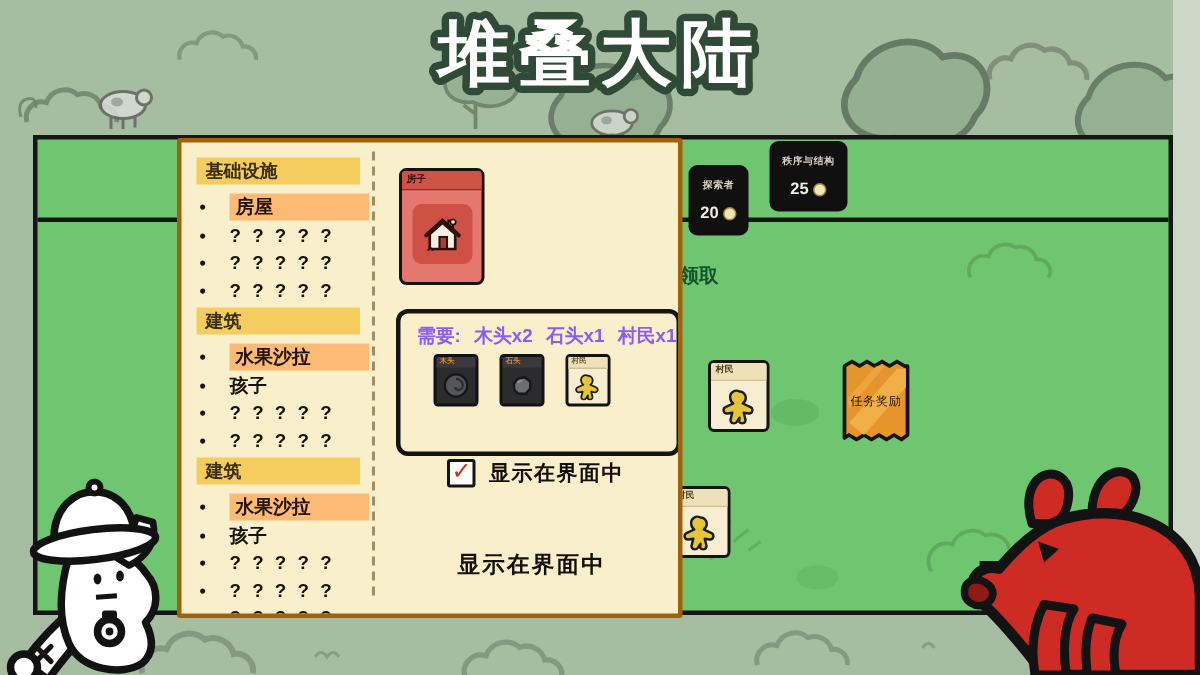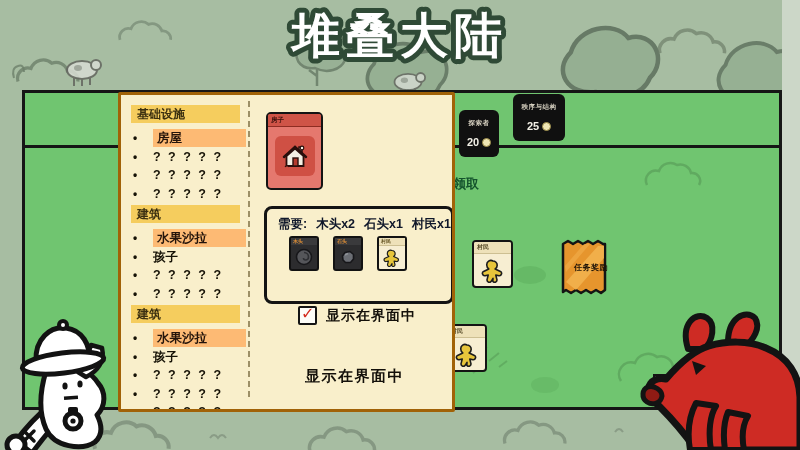--- a/index.html
+++ b/index.html
@@ -31,21 +31,21 @@
   #claim-text{left:453px;top:159px;font-size:13px;font-weight:bold;color:#14532d;z-index:2;margin-top:16px;}
 
   
   .mini-board-card{background:#f7eed2;border:2px solid #141414;border-radius:4px;z-index:2;box-sizing:border-box;}
   .mini-board-card .card-head{height:10px;background:#eee1b9;border-bottom:1px solid #cdbf92;font-size:6px;font-weight:bold;color:#4a3f1d;padding:1px 0 0 3px;line-height:8px;border-radius:2px 2px 0 0;}
   .mini-board-card .card-body{display:flex;align-items:center;justify-content:center;height:calc(100% - 11px);}
   #villager-card-1{left:472px;top:240px;width:41px;height:48px;}
   #villager-card-2{left:446px;top:324px;width:41px;height:48px;}
 
   #quest-pack{left:560px;top:238px;width:48px;height:58px;z-index:2;}
-  #quest-pack .pack-label{position:absolute;left:0;top:24px;width:100%;text-align:right;font-size:8px;font-weight:bold;color:#1d1207;letter-spacing:.5px;}
+  #quest-pack .pack-label{position:absolute;left:0;top:24px;width:100%;text-align:center;font-size:8px;font-weight:normal;color:#1d1207;letter-spacing:.5px;}
 
   #white-square{left:653px;top:374px;width:32px;height:30px;background:#efece2;border:2px solid #141414;z-index:2;box-sizing:border-box;}
 
   
   #panel{left:118px;top:92px;width:337px;height:320px;background:#f9efcb;border:3px solid #a16207;border-radius:2px;z-index:10;box-sizing:border-box;overflow:hidden;}
   #panel-divider{left:127px;top:6px;height:296px;border-left:2px dashed #9d8f66;}
 
   
   #list-col{left:0;top:0;width:127px;height:314px;padding:8px 8px 0 10px;box-sizing:border-box;}
   .sec-header{background:#f5cd5e;color:#3a2f10;font-size:12px;font-weight:bold;padding:2px 6px;margin:2px 0 6px 0;height:14px;line-height:14px;}
@@ -57,21 +57,21 @@
 
   
   #house-card{left:145px;top:17px;width:57px;height:78px;background:#e5786e;border:2.5px solid #141414;border-radius:5px;box-sizing:border-box;}
   #house-card .hc-head{height:11px;background:#cf5447;border-bottom:1.5px solid #8e2c22;font-size:6.5px;font-weight:bold;color:#37100b;padding:1px 0 0 3px;line-height:9px;border-radius:2px 2px 0 0;}
   #house-card .hc-body{display:flex;align-items:center;justify-content:center;height:58px;}
   #house-icon-bg{width:40px;height:40px;background:#cf5044;border-radius:6px;display:flex;align-items:center;justify-content:center;}
 
   #desc-box{left:212px;top:21px;width:119px;height:70px;background:#f4da92;border-radius:3px;padding:6px 7px;box-sizing:border-box;font-size:10.5px;font-weight:bold;color:#201a08;line-height:1.5;letter-spacing:.5px;}
 
   #req-box{left:143px;top:111px;width:190px;height:98px;border:3px solid #141414;border-radius:8px;box-sizing:border-box;}
-  #req-line{display:flex;gap:9px;padding:7px 0 0 11px;font-size:12.5px;font-weight:bold;color:#0f172a;}
+  #req-line{display:flex;gap:9px;padding:7px 0 0 11px;font-size:12.5px;font-weight:bold;color:#8b5cf6;}
   #req-cards{position:absolute;left:22px;top:27px;display:flex;gap:14px;}
   .req-card{width:30px;height:35px;border:2px solid #121212;border-radius:3px;box-sizing:border-box;}
   .req-card.dark{background:#2c2c2e;}
   .req-card.light{background:#f7eed2;}
   .req-card .rc-head{height:7px;font-size:5px;font-weight:bold;line-height:7px;padding-left:2px;overflow:hidden;white-space:nowrap;}
   .req-card.dark .rc-head{color:#d98b35;background:#3a3a3c;}
   .req-card.light .rc-head{color:#6b5b2a;background:#eee1b9;border-bottom:1px solid #cdbf92;}
   .req-card .rc-body{display:flex;align-items:center;justify-content:center;height:24px;}
 
   #checkbox-row{left:177px;top:211px;display:flex;align-items:center;gap:9px;cursor:pointer;}

